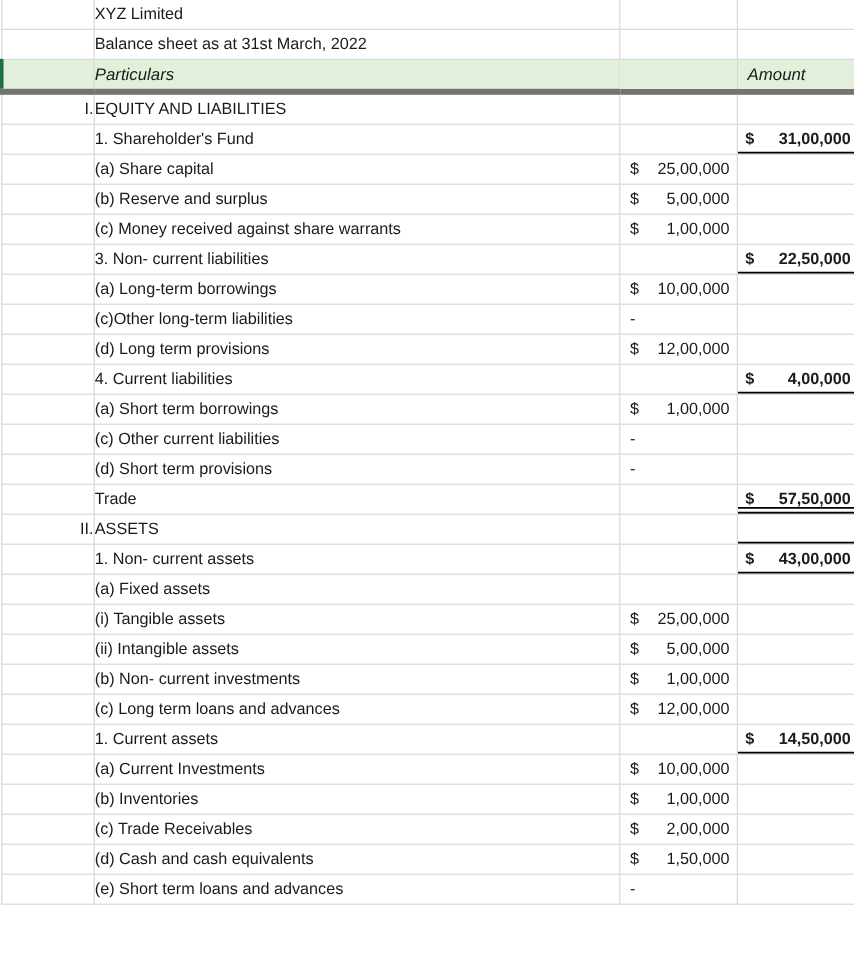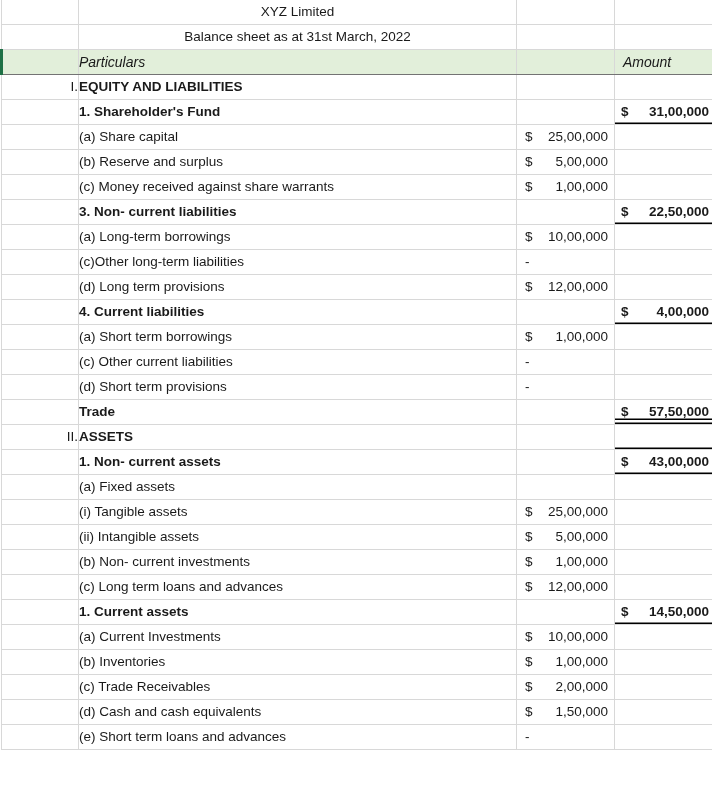--- a/index.html
+++ b/index.html
@@ -30,26 +30,26 @@
     border-right:1px solid #d8d8d8;
     white-space:nowrap;
     overflow:hidden;
   }
   td.col-a{border-left:1px solid #d8d8d8;text-align:right;padding-right:4px;}
   td.col-b{padding-left:8px;}
   td.col-c{position:relative;}
   td.col-d{position:relative;border-right:1px solid #d8d8d8;}
 
   
-  tr.hdr td{background:#e2efda;border-bottom:1px solid #737373;}
+  tr.hdr td{background:#e2efda;border-bottom:5px solid #737373;}
   tr.hdr td.col-a{border-left:3px solid #1e7145;}
   .ital{font-style:italic;font-size:14px;}
 
-  .ctr{text-align:center;}
-  .bold{font-weight:bold;}
+  .ctr{text-align:left;}
+  .bold{font-weight:normal;}
 
   
   .money{display:flex;justify-content:space-between;align-items:center;
          padding:0 6px 0 8px;font-size:13.5px;line-height:22px;}
   .money .cur{flex:0 0 auto;}
   .money .num{flex:0 0 auto;}
   .dash{padding-left:8px;line-height:22px;}
 
   
   td.amt-top{border-top:1.5px solid #000;}

